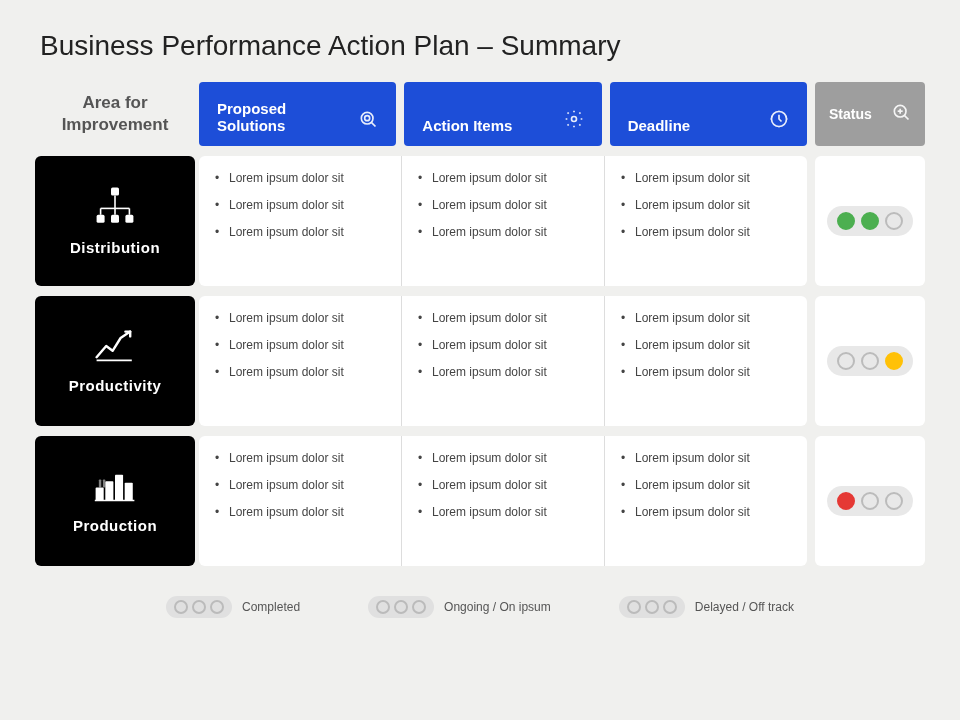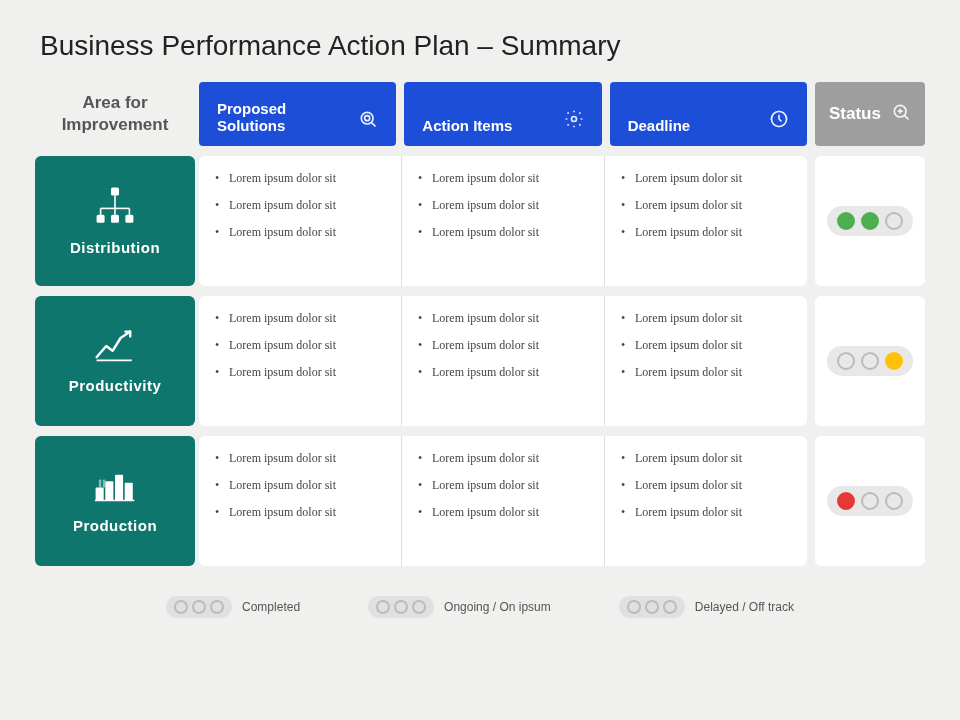--- a/index.html
+++ b/index.html
@@ -65,38 +65,38 @@
 
     .header-status-col {
       width: 110px;
       min-width: 110px;
       background: #9e9e9e;
       color: white;
       display: flex;
       align-items: center;
       justify-content: space-between;
       padding: 12px 14px;
-      font-size: 17px;
+      font-size: 14px;
       font-weight: 600;
       border-radius: 4px;
       margin-left: 4px;
     }
 
     
     .data-row {
       display: flex;
       align-items: stretch;
       margin-bottom: 10px;
       min-height: 130px;
     }
 
     .category-cell {
       width: 160px;
       min-width: 160px;
-      background: #0f766e;
+      background: #000000;
       border-radius: 6px;
       display: flex;
       flex-direction: column;
       align-items: center;
       justify-content: center;
       color: white;
       padding: 12px 8px;
       margin-right: 4px;
     }
 
@@ -113,21 +113,20 @@
       letter-spacing: 0.5px;
     }
 
     .content-cols-wrapper {
       flex: 1;
       background: white;
       border-radius: 6px;
       display: flex;
       align-items: stretch;
       overflow: hidden;
-      font-family: Liberation Serif, serif;
     }
 
     .content-col {
       flex: 1;
       padding: 14px 16px;
       border-right: 1px solid #ddd;
     }
 
     .content-col:last-child {
       border-right: none;

